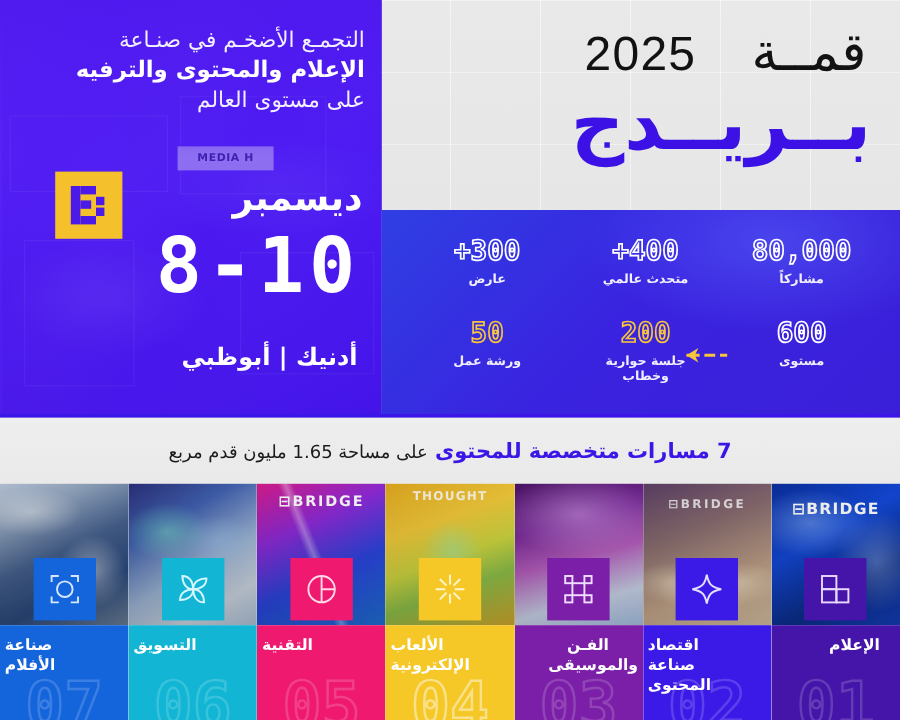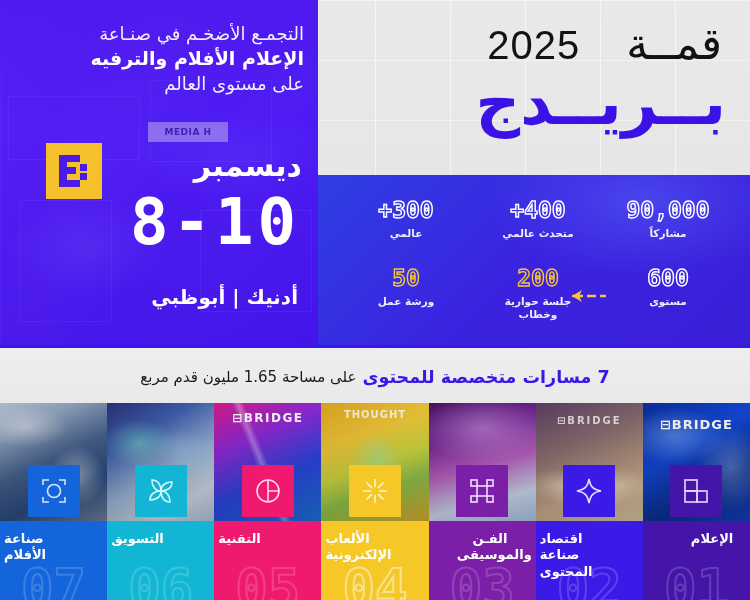--- a/index.html
+++ b/index.html
@@ -153,21 +153,21 @@
         <span style="left:8px;top:96px;width:130px;height:62px;"></span>
         <span style="left:150px;top:80px;width:120px;height:80px;"></span>
         <span style="left:20px;top:200px;width:90px;height:120px;"></span>
         <span style="left:200px;top:210px;width:110px;height:100px;"></span>
       </div>
       <div class="media-chip">MEDIA H</div>
       <div class="hero-tint"></div>
 
       <div class="hero-head">
         <div class="hh1">التجمـع الأضخـم في صنـاعة</div>
-        <div class="hh2">الإعلام الأفلام والترفيه</div>
+        <div class="hh2">الإعلام والمحتوى والترفيه</div>
         <div class="hh3">على مستوى العالم</div>
       </div>
 
       <div class="logo-badge">
         <div class="logo-glyph">
           <i style="left:0;top:0;width:8px;height:32px;"></i>
           <i style="left:8px;top:0;width:13px;height:7px;"></i>
           <i style="left:8px;top:25px;width:13px;height:7px;"></i>
           <i style="left:8px;top:12px;width:9px;height:7px;"></i>
           <i style="left:21px;top:9px;width:7px;height:7px;"></i>
@@ -183,30 +183,30 @@
     <div class="title-block">
       <div class="t-row1">
         <span class="t-qimma">قمــة</span>
         <span class="t-year">2025</span>
       </div>
       <div class="t-row2">بــريــدج</div>
     </div>
 
     <div class="stats">
       <div class="stat" style="right:22px;top:24px;width:120px;">
-        <div class="num">90,000</div>
+        <div class="num">80,000</div>
         <div class="lbl">مشاركاً</div>
       </div>
       <div class="stat" style="right:152px;top:24px;width:120px;">
         <div class="num">400+</div>
         <div class="lbl">متحدث عالمي</div>
       </div>
       <div class="stat" style="right:284px;top:24px;width:120px;">
         <div class="num">300+</div>
-        <div class="lbl">عالمي</div>
+        <div class="lbl">عارض</div>
       </div>
 
       <div class="stat" style="right:22px;top:92px;width:120px;">
         <div class="num">600</div>
         <div class="lbl">مستوى</div>
       </div>
       <div class="stat" style="right:152px;top:92px;width:120px;">
         <div class="num gold">200</div>
         <div class="lbl" style="white-space:pre-line;">جلسة حوارية
 وخطاب</div>

